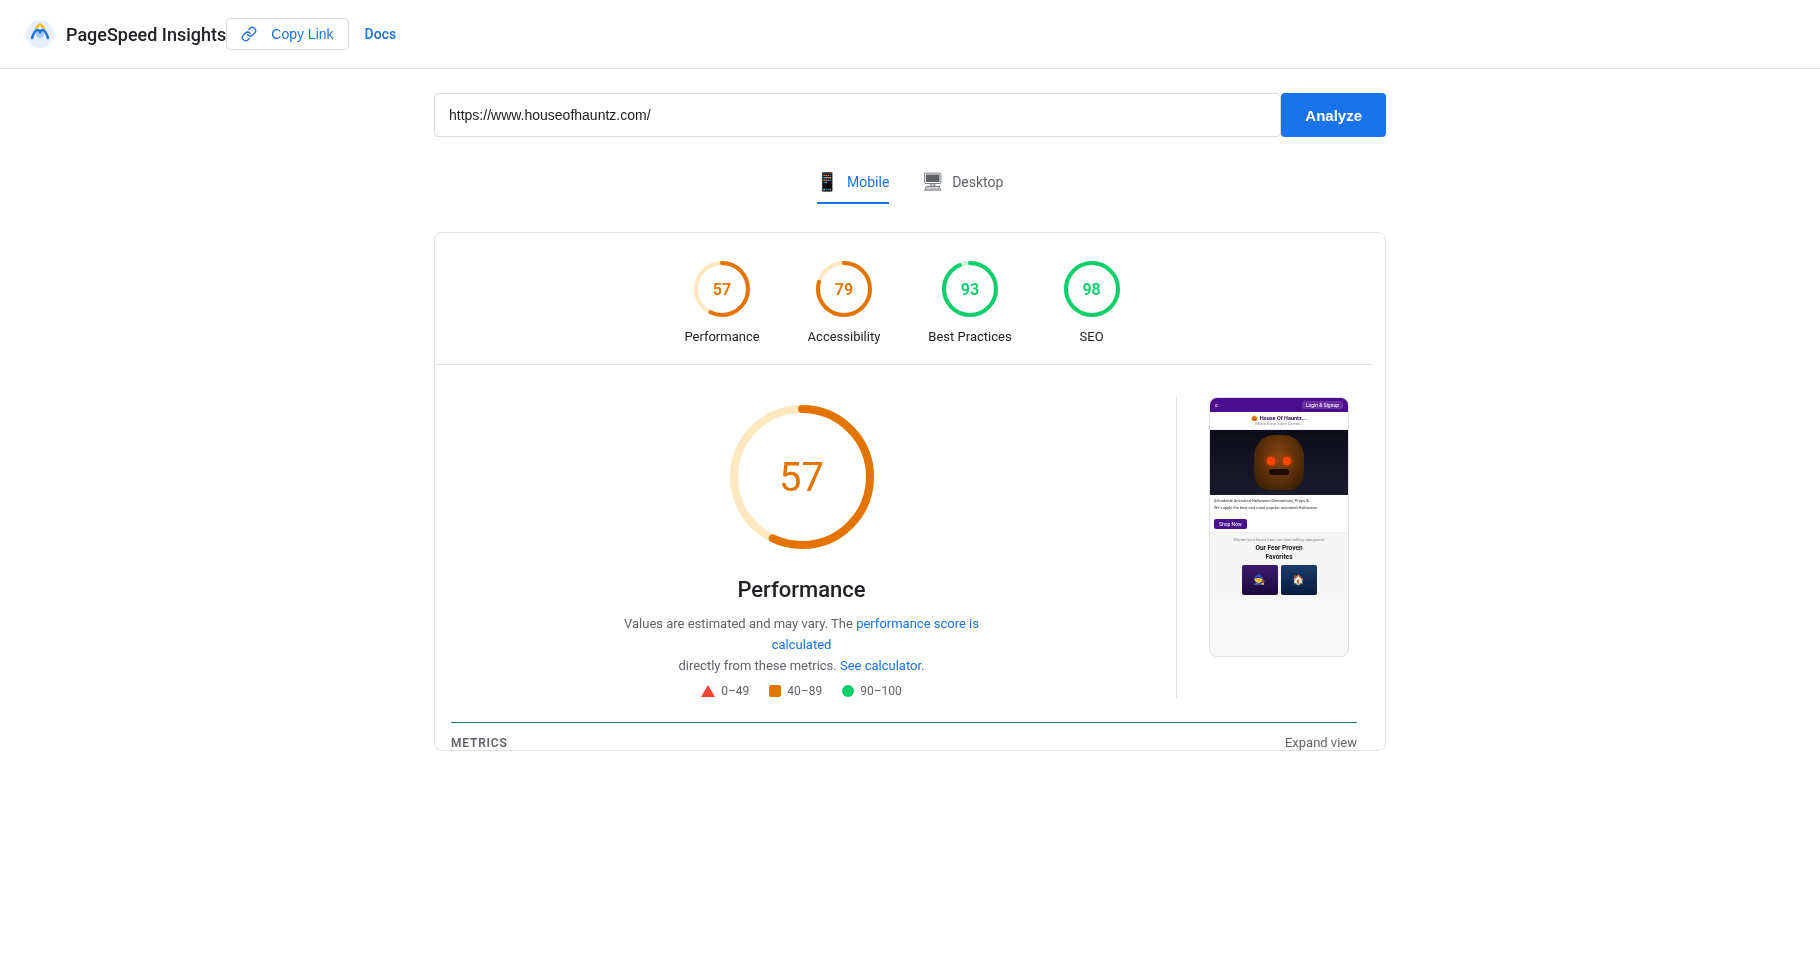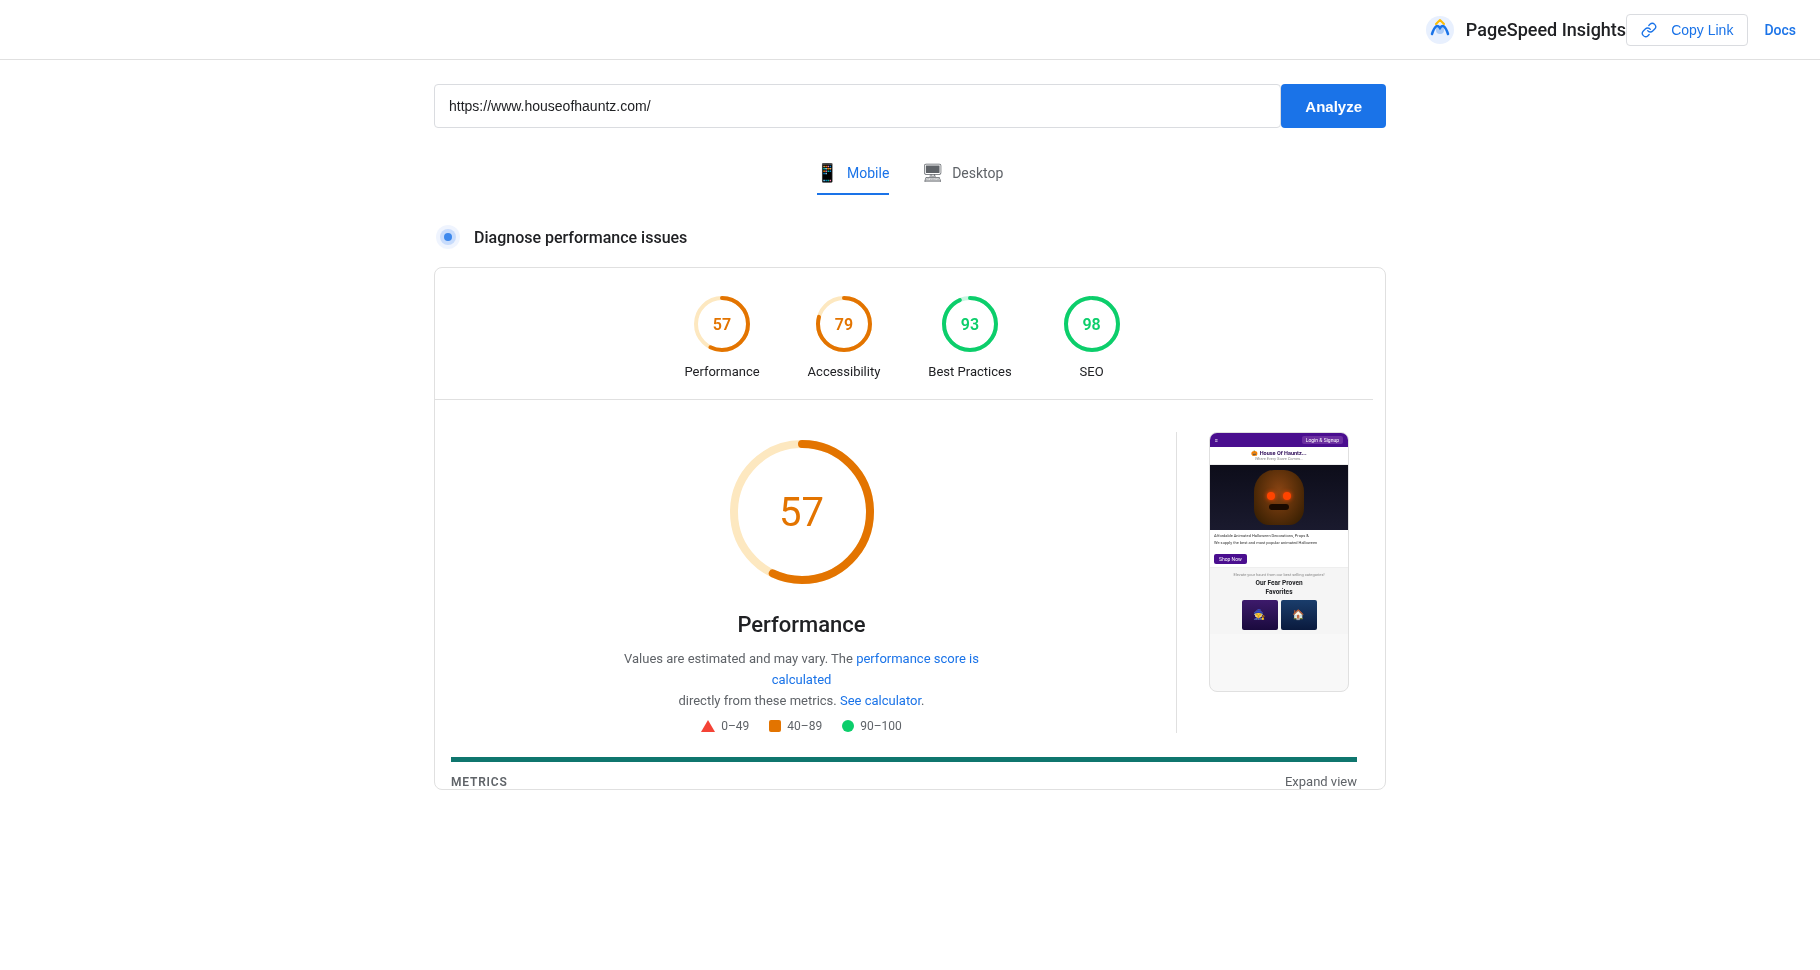--- a/index.html
+++ b/index.html
@@ -7,24 +7,24 @@
       font-family: 'Google Sans', Roboto, Arial, sans-serif;
       background: #fff;
       color: #202124;
       font-size: 14px;
     }
 
     
     .header {
       display: flex;
       align-items: center;
-      justify-content: flex-end;
+      justify-content: flex-start;
       padding: 10px 24px;
       border-bottom: 1px solid #e0e0e0;
-      height: 60px;
+      height: 69px;
     }
     .header-left {
       display: flex;
       align-items: center;
       gap: 10px;
     }
     .logo-icon {
       width: 32px;
       height: 32px;
     }
@@ -299,21 +299,21 @@
       overflow: hidden;
       background: #f8f8f8;
     }
 
     
     .metrics-bar {
       display: flex;
       justify-content: space-between;
       align-items: center;
       padding: 12px 0 0 0;
-      border-top: 5px solid #0f766e;
+      border-top: 1px solid #0f766e;
     }
     .metrics-label {
       font-size: 12px;
       font-weight: 600;
       color: #5f6368;
       letter-spacing: 0.8px;
       text-transform: uppercase;
     }
     .expand-view {
       font-size: 13px;
@@ -358,28 +358,20 @@
     <div class="tab active">
       <span style="font-size:18px;">📱</span>
       <span>Mobile</span>
     </div>
     <div class="tab">
       <span style="font-size:18px;">🖥</span>
       <span>Desktop</span>
     </div>
   </div>
 
-  <div class="diagnose-row">
-    <svg class="diagnose-icon" viewBox="0 0 28 28" fill="none">
-      <circle cx="14" cy="14" r="12" fill="#e8f0fe" opacity="0.7"></circle>
-      <circle cx="14" cy="14" r="8" fill="#aecbfa" opacity="0.6"></circle>
-      <circle cx="14" cy="14" r="4" fill="#1a73e8" opacity="0.8"></circle>
-    </svg>
-    <span class="diagnose-title">Diagnose performance issues</span>
-  </div>
 
   <div class="score-card">
 
     <div class="scores-row">
 
       <div class="score-item">
         <div class="score-circle-wrap">
           <svg class="circle-svg" viewBox="0 0 64 64">
             <circle class="circle-track" cx="32" cy="32" r="26" stroke="#fde8c0"></circle>
             <circle class="circle-value" cx="32" cy="32" r="26" stroke="#e37400" stroke-dasharray="163.36" stroke-dashoffset="70.24"></circle>

